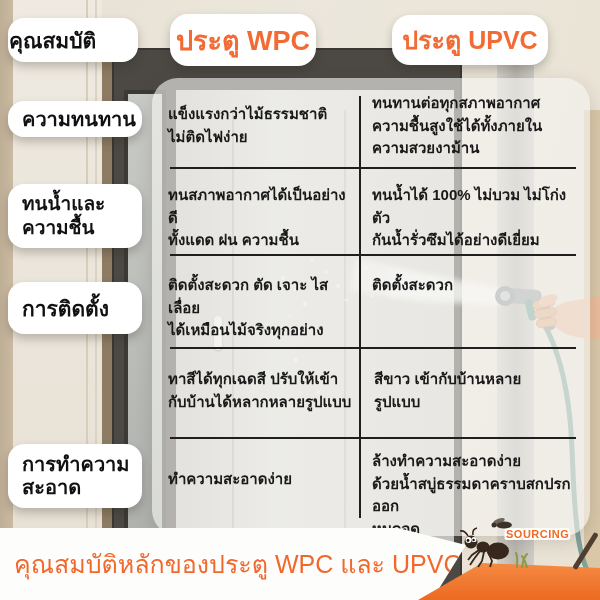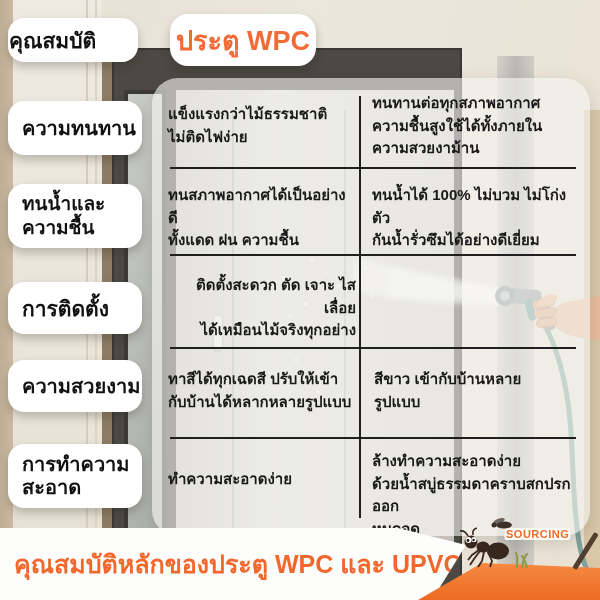--- a/index.html
+++ b/index.html
@@ -35,43 +35,43 @@
   .panel { left:152px; top:78px; width:438px; height:458px; border-radius:26px;
            background:rgba(243,243,241,0.62); box-shadow:0 6px 18px rgba(60,55,45,0.18); z-index:3; }
   .vline { left:359px; top:96px; width:2px; height:422px; background:#1f1f1f; z-index:4; }
   .hline { left:170px; width:406px; height:2px; background:#1f1f1f; z-index:4; }
   .hl1 { top:167px; } .hl2 { top:254px; } .hl3 { top:347px; } .hl4 { top:437px; }
 
   .cell { position:absolute; font-size:15px; font-weight:600; color:#191919; line-height:1.5;
           white-space:pre-line; z-index:4; }
   .c1l { left:168px; top:103px; width:186px; }  .c1r { left:372px; top:92px;  width:210px; }
   .c2l { left:168px; top:184px; width:186px; }  .c2r { left:372px; top:184px; width:212px; }
-  .c3l { left:168px; top:274px; width:188px;text-align:right; }  .c3r { left:372px; top:274px; width:210px; }
+  .c3l { left:168px; top:274px; width:188px; }  .c3r { left:372px; top:274px; width:210px; }
   .c4l { left:168px; top:368px; width:186px; }  .c4r { left:374px; top:368px; width:200px; }
   .c5l { left:168px; top:468px; width:186px; }  .c5r { left:372px; top:450px; width:214px; }
 
   
   .pill { position:absolute; background:#fff; border-radius:16px; box-shadow:0 5px 10px rgba(40,35,25,.25);
           display:flex; align-items:center; z-index:5; color:#111; font-weight:bold; white-space:pre-line; }
   .pill-prop { left:8px;  top:18px;  width:130px; height:44px; font-size:21px; padding-left:1px; }
-  .pill-r1  { left:8px; top:101px; width:134px; height:54px; font-size:20px; padding-left:14px; }
+  .pill-r1  { left:8px; top:101px; width:134px; height:36px; font-size:20px; padding-left:14px; }
   .pill-r2  { left:8px; top:184px; width:134px; height:64px; font-size:19px; padding-left:14px; line-height:1.25; }
   .pill-r3  { left:8px; top:282px; width:134px; height:52px; font-size:21px; padding-left:14px; }
   .pill-r4  { left:8px; top:360px; width:134px; height:52px; font-size:20px; padding-left:14px; }
   .pill-r5  { left:8px; top:444px; width:134px; height:64px; font-size:20px; padding-left:14px; line-height:1.15; }
   .pill-wpc  { left:170px; top:14px; width:146px; height:52px; border-radius:18px; font-size:27px;
                justify-content:center; padding-left:0; color:#F26B35; }
   .pill-upvc { left:392px; top:15px; width:156px; height:50px; border-radius:18px; font-size:25px;
                justify-content:center; padding-left:0; color:#F26B35; }
 
   
   .banner { left:0; top:528px; width:600px; height:72px; background:#fdfdfc;
             clip-path:polygon(0 0, 398px 0, 466px 17px, 432px 100%, 0 100%); z-index:6; }
   .caption { position:absolute; left:14px; top:50%; transform:translateY(-50%);
-             font-size:25px; font-weight:bold; color:#F2682C; white-space:nowrap; }
+             font-size:25px; font-weight:normal; color:#F2682C; white-space:nowrap; }
   .corner-band { left:410px; top:563px; width:190px; height:37px;
                  background:linear-gradient(180deg,#f58a42,#ec6a22);
                  clip-path:polygon(8px 100%, 72px 0, 100% 5px, 100% 100%, 0 100%); z-index:6; }
   .sourcing { left:506px; top:528px; font-size:11px; font-weight:800; color:#f26a24; letter-spacing:.5px; z-index:7;
               text-shadow:-2px -2px 0 #fff,2px -2px 0 #fff,-2px 2px 0 #fff,2px 2px 0 #fff,0 -2px 0 #fff,0 2px 0 #fff,-2px 0 0 #fff,2px 0 0 #fff; }
   .ant-svg  { left:458px; top:527px; z-index:7; }
   .fly-svg  { left:488px; top:517px; z-index:7; }
   .grass-svg{ left:512px; top:552px; z-index:7; }
   .stick { left:583px; top:530px; width:5px; height:42px; background:#503f2f; border-radius:2px;
            transform:rotate(32deg); z-index:7; }
@@ -151,36 +151,37 @@
 ไม่ติดไฟง่าย</div>
   <div class="cell c1r">ทนทานต่อทุกสภาพอากาศ
 ความชื้นสูงใช้ได้ทั้งภายใน
 ความสวยงาม้าน</div>
   <div class="cell c2l">ทนสภาพอากาศได้เป็นอย่างดี
 ทั้งแดด ฝน ความชื้น</div>
   <div class="cell c2r">ทนน้ำได้ 100% ไม่บวม ไม่โก่งตัว
 กันน้ำรั่วซึมได้อย่างดีเยี่ยม</div>
   <div class="cell c3l">ติดตั้งสะดวก ตัด เจาะ ไส เลื่อย
 ได้เหมือนไม้จริงทุกอย่าง</div>
+  <div class="cell c3r">ติดตั้งสะดวก</div>
   <div class="cell c4l">ทาสีได้ทุกเฉดสี ปรับให้เข้า
 กับบ้านได้หลากหลายรูปแบบ</div>
   <div class="cell c4r">สีขาว เข้ากับบ้านหลาย
 รูปแบบ</div>
   <div class="cell c5l">ทำความสะอาดง่าย</div>
   <div class="cell c5r">ล้างทำความสะอาดง่าย
 ด้วยน้ำสบู่ธรรมดาคราบสกปรกออก
 หมดจด</div>
 
   <div class="pill pill-prop">คุณสมบัติ</div>
   <div class="pill pill-wpc">ประตู WPC</div>
+  <div class="pill pill-upvc">ประตู UPVC</div>
   <div class="pill pill-r1">ความทนทาน</div>
   <div class="pill pill-r2">ทนน้ำและ
 ความชื้น</div>
   <div class="pill pill-r3">การติดตั้ง</div>
-  <div class="pill pill-r4">ความสวยงาม</div>
   <div class="pill pill-r5">การทำความ
 สะอาด</div>
 
   <div class="abs banner">
     <div class="caption">คุณสมบัติหลักของประตู WPC และ UPVC</div>
   </div>
   <div class="abs corner-band"></div>
   <div class="abs sourcing">SOURCING</div>
 
   <svg class="abs ant-svg" width="56" height="42" viewBox="0 0 56 42">

